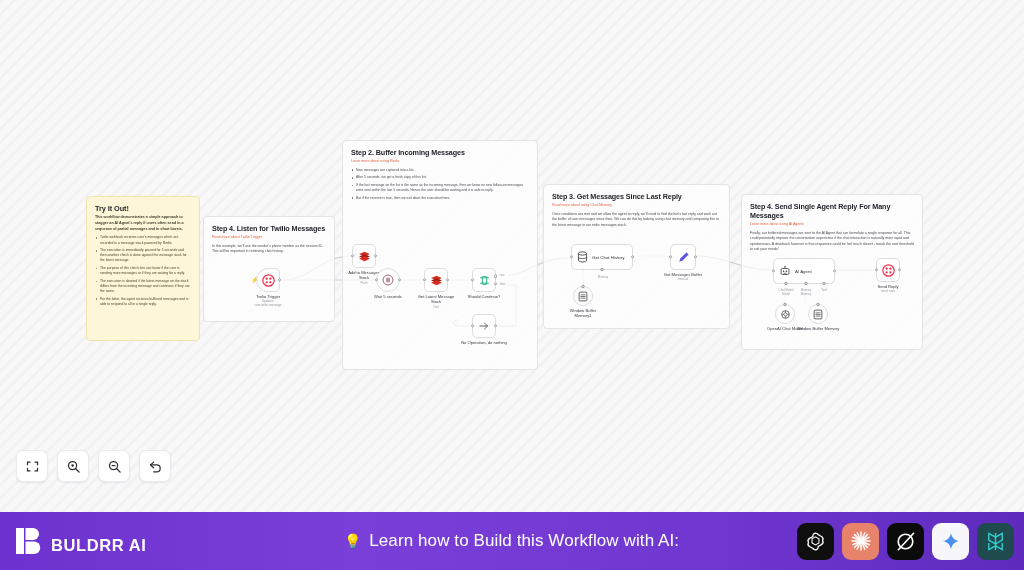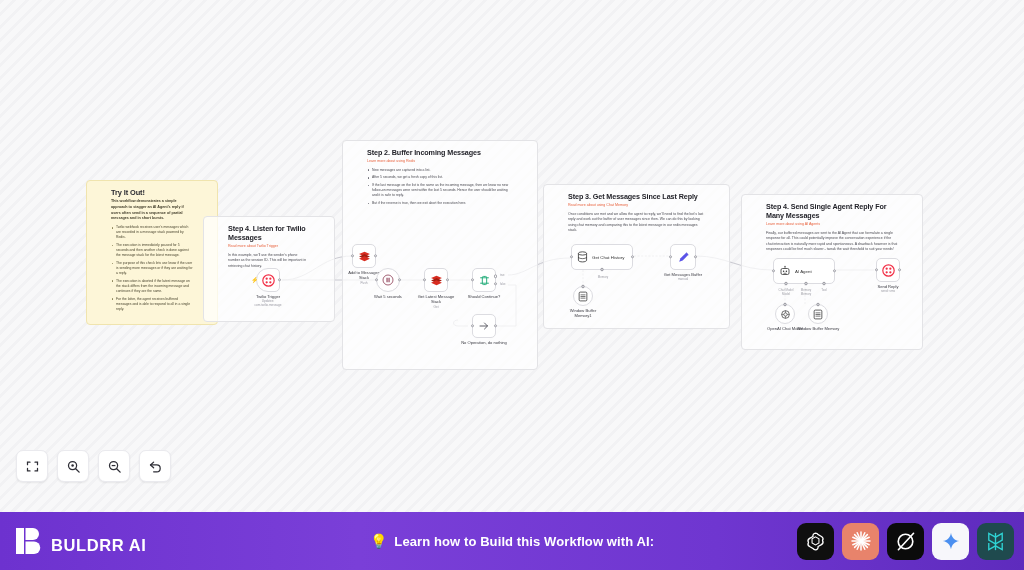--- a/index.html
+++ b/index.html
@@ -19,21 +19,21 @@
       135deg,
       #f2f2f4 0px, #f2f2f4 3px,
       #f8f8f9 3px, #f8f8f9 9px);
     overflow: hidden;
   }
 
   
   .sticky {
     position: absolute;
     border-radius: 4px;
-    padding: 7px 24px;
+    padding: 7px 8px;
     overflow: hidden;
   }
   .sticky-yellow {
     background: #fdf6d8;
     border: 1px solid #f0e4ae;
   }
   .sticky-white {
     background: rgba(255,255,255,0.72);
     border: 1px solid #e3e3e6;
   }
@@ -159,21 +159,21 @@
     width: 26px; height: 28px; position: relative; margin-right: 9px;
   }
   .brand-text {
     color: #fff; font-size: 16.5px; font-weight: bold; letter-spacing: .6px;
   }
   #cta {
     position: absolute; left: 50%; transform: translateX(-50%);
     display: flex; align-items: center; gap: 7px;
   }
   #cta .bulb { font-size: 14px; line-height: 1; }
-  #cta .cta-text { color: #fff; font-size: 13px; font-weight: bold; letter-spacing: .1px; }
+  #cta .cta-text { color: #fff; font-size: 17px; font-weight: normal; letter-spacing: .1px; }
   #ai-icons { position: absolute; right: 10px; display: flex; gap: 8px; }
   .ai-ico {
     width: 37px; height: 37px; border-radius: 9px;
     display: flex; align-items: center; justify-content: center;
     cursor: pointer;
   }
   svg { display: block; }
 </style>
 </head>
 <body>
@@ -201,21 +201,21 @@
       <path d="M696,256 C726,256 740,270 772,270"></path>
 
       <path d="M836,270 L874,270"></path>
 
       <path d="M583,270 L583,286" stroke-dasharray="2,1.6"></path>
       <path d="M785,284 L785,304" stroke-dasharray="2,1.6"></path>
       <path d="M805,284 L805,304" stroke-dasharray="2,1.6"></path>
     </g>
   </svg>
 
-  <div class="sticky sticky-yellow" style="left:86px;top:180px;width:132px;height:145px;">
+  <div class="sticky sticky-yellow" style="left:86px;top:196px;width:114px;height:145px;">
     <div class="st-title yellow">Try It Out!</div>
     <div class="st-para">This workflow demonstrates a simple approach to stagger an AI Agent's reply if users often send in a sequence of partial messages and in short bursts.</div>
     <ul class="st-list">
       <li>Twilio webhook receives user's messages which are recorded in a message stack powered by Redis.</li>
       <li>The execution is immediately paused for 5 seconds and then another check is done against the message stack for the latest message.</li>
       <li>The purpose of this check lets use know if the user is sending more messages or if they are waiting for a reply.</li>
       <li>The execution is aborted if the latest message on the stack differs from the incoming message and continues if they are the same.</li>
       <li>For the latter, the agent receives buffered messages and is able to respond to all in a single reply.</li>
     </ul>
   </div>

